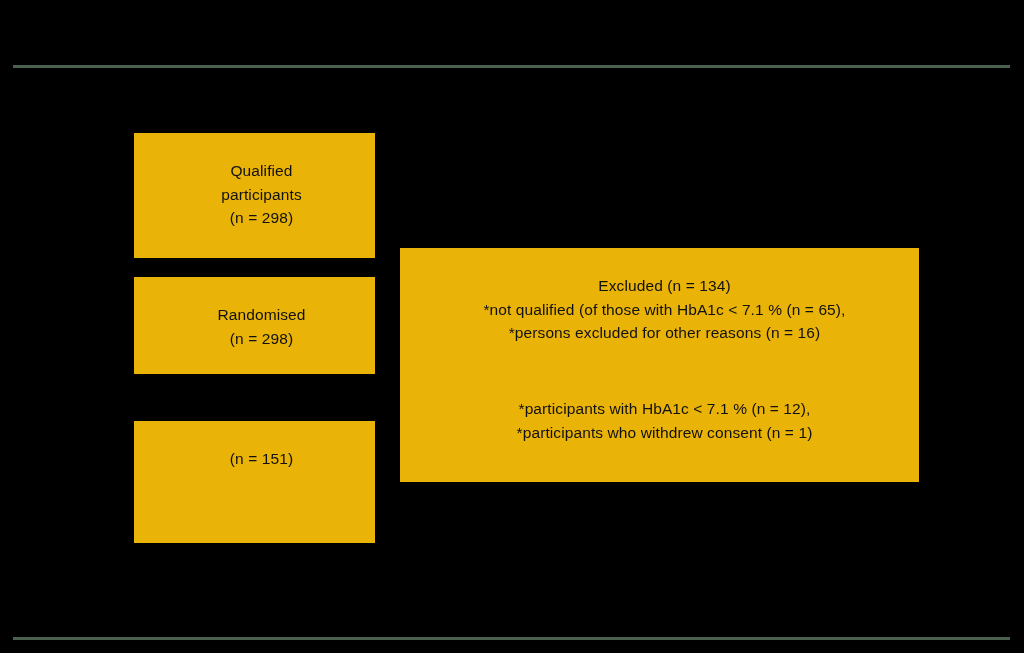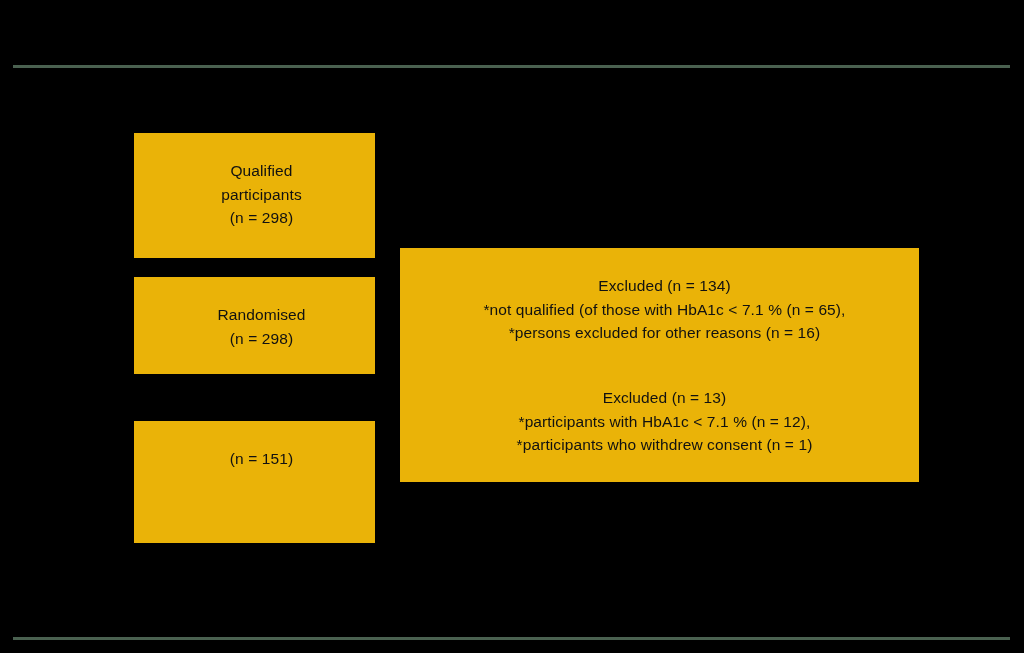--- a/index.html
+++ b/index.html
@@ -98,21 +98,20 @@
   <div class="box box-right" id="box-excluded-1">
     <div class="lines">
       <div class="line">Excluded (n = 134)</div>
       <div class="line">*not qualified (of those with HbA1c &lt; 7.1 % (n = 65),</div>
       <div class="line">*persons excluded for other reasons (n = 16)</div>
     </div>
   </div>
 
   <div class="box box-right" id="box-excluded-2">
     <div class="lines">
-      <div class="line">Excluded (n = 13)</div>
       <div class="line">*participants with HbA1c &lt; 7.1 % (n = 12),</div>
       <div class="line">*participants who withdrew consent (n = 1)</div>
     </div>
   </div>
 
   <div class="rule" id="rule-bottom"></div>
 
 </div>
 
 </body></html>

